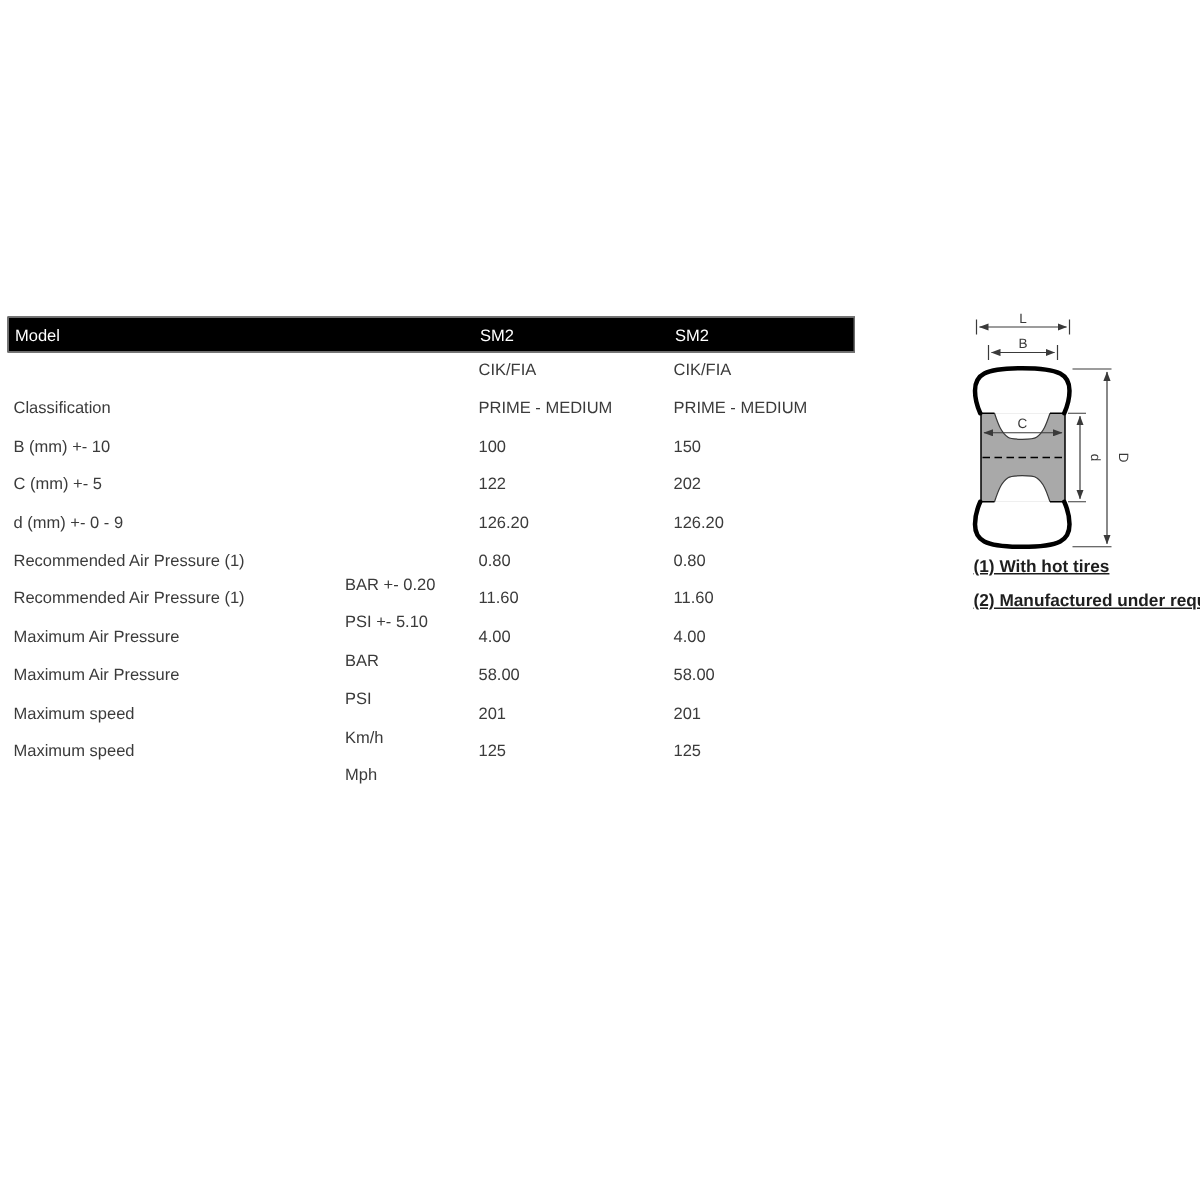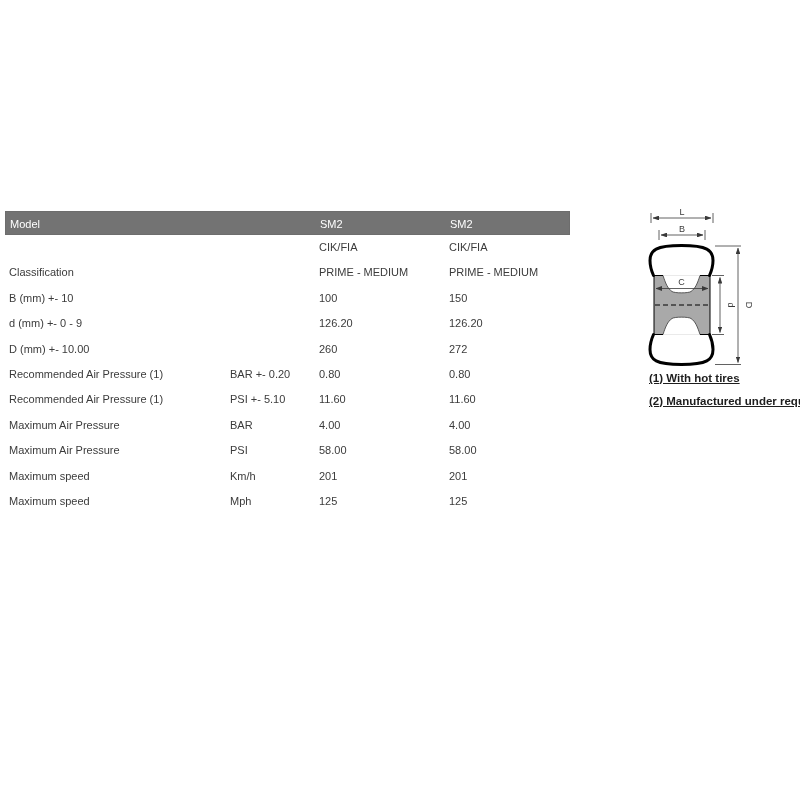--- a/index.html
+++ b/index.html
@@ -4,37 +4,37 @@
 <style>
   html,body{margin:0;padding:0;background:#ffffff;}
   .page{position:relative;width:800px;height:800px;background:#ffffff;overflow:hidden;
         font-family:"Liberation Sans", sans-serif;color:#3b3b3b;}
   .spec-table{position:absolute;left:5px;top:211px;width:565px;}
   .thead{position:relative;height:24px;line-height:24px;font-size:11px;font-weight:500;
          border:1px solid #6d6d6d;box-sizing:border-box;}
   .row{position:relative;height:25.4px;line-height:25.4px;font-size:11px;}
   .c{position:absolute;white-space:nowrap;top:0;}
   .c1{left:4px;}
-  .c2{left:225px;}
+  .c2{left:225px;margin-top:16px;}
   .c3{left:314px;}
   .c4{left:444px;}
   .diagram{position:absolute;left:628px;top:203px;}
   .dim{stroke:#3a3a3a;stroke-width:0.8;fill:none;}
   .dimtext{font-size:9px;fill:#3a3a3a;}
   .note{position:absolute;left:649px;font-size:11.5px;font-weight:700;color:#1e1e1e;white-space:nowrap;text-decoration:underline;}
   .note1{top:372px;}
   .note2{top:395px;}
 </style>
 </head>
 <body>
 
 <div class="page">
 
   <div class="spec-table">
-    <div class="thead" style="background: #737373; color: rgb(255, 255, 255);">
+    <div class="thead" style="background: #000000; color: rgb(255, 255, 255);">
       <span class="c c1">Model</span>
       <span class="c c3">SM2</span>
       <span class="c c4">SM2</span>
     </div>
     <div id="rows">
     <div class="row">
       <span class="c c2"></span>
       <span class="c c3">CIK/FIA</span>
       <span class="c c4">CIK/FIA</span>
     </div>
@@ -48,34 +48,34 @@
     </div>
 
 
     <div class="row">
       <span class="c c1">B (mm) +- 10</span>
       <span class="c c2"></span>
       <span class="c c3">100</span>
       <span class="c c4">150</span>
     </div>
 
+    <div class="row">
+      <span class="c c1">C (mm) +- 5</span>
+      <span class="c c2"></span>
+      <span class="c c3">122</span>
+      <span class="c c4">202</span>
+    </div>
 
     <div class="row">
       <span class="c c1">d (mm) +- 0 - 9</span>
       <span class="c c2"></span>
       <span class="c c3">126.20</span>
       <span class="c c4">126.20</span>
     </div>
 
-    <div class="row">
-      <span class="c c1">D (mm) +- 10.00</span>
-      <span class="c c2"></span>
-      <span class="c c3">260</span>
-      <span class="c c4">272</span>
-    </div>
 
     <div class="row">
       <span class="c c1">Recommended Air Pressure (1)</span>
       <span class="c c2">BAR +- 0.20</span>
       <span class="c c3">0.80</span>
       <span class="c c4">0.80</span>
     </div>
 
     <div class="row">
       <span class="c c1">Recommended Air Pressure (1)</span>

